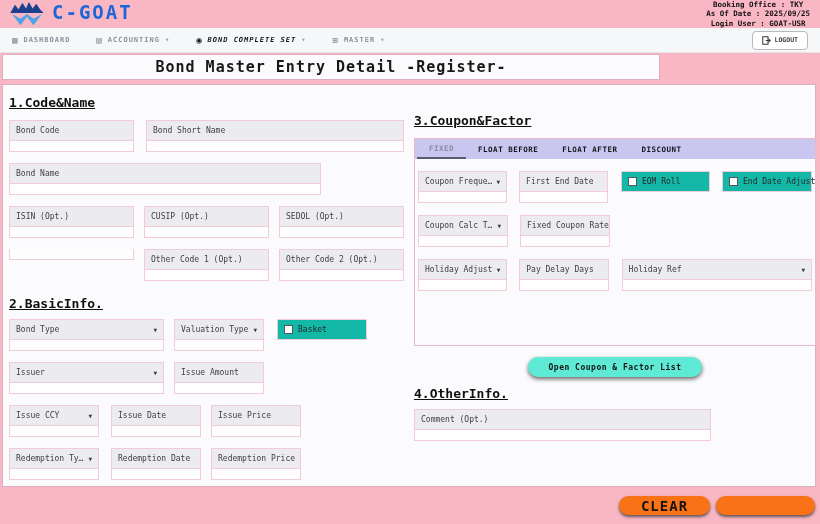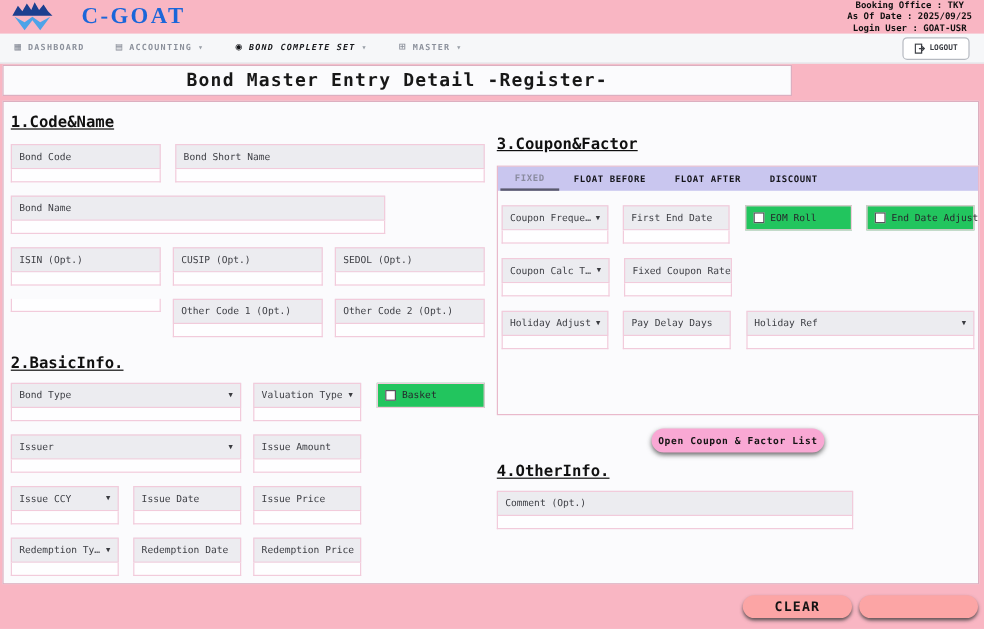--- a/index.html
+++ b/index.html
@@ -2,21 +2,21 @@
 <html><head>
 <meta charset="utf-8">
 <style>
   * { margin:0; padding:0; box-sizing:border-box; }
   body { background:#f9b6c3; font-family:"DejaVu Sans Mono","Liberation Mono",monospace; }
   .screen { position:relative; width:820px; height:524px; background:#f9b6c3; overflow:hidden; }
 
   
   .topbar { position:absolute; top:0; left:0; right:0; height:28px;
             display:flex; justify-content:space-between; align-items:center; padding:0 10px 0 8px; }
-  .logo { display:flex; align-items:center; gap:22px;font-family:Liberation Serif, serif; }
+  .logo { display:flex; align-items:flex-start; gap:6px; }
   .logo-text { font-size:19px; font-weight:bold; color:#1b66d9; letter-spacing:2px; }
   .booking-info { font-size:7.5px; font-weight:bold; color:#101010; line-height:1.25; text-align:center; }
 
   
   .navbar { position:absolute; top:28px; left:0; right:0; height:25px; background:#f6f7f9;
             border-bottom:1px solid #e3e3e8; display:flex; align-items:center; gap:26px; padding:0 12px; }
   .nav-item { display:flex; align-items:center; gap:5px; font-size:7px; font-weight:bold;
               letter-spacing:1px; color:#8b909b; cursor:pointer; white-space:nowrap; }
   .nav-item.active { color:#15161a; font-style:italic; }
   .nav-ico { font-size:9px; line-height:1; }
@@ -37,46 +37,46 @@
   .col-right { position:absolute; left:411px; top:0; width:402px; }
   .section-heading { font-size:13px; font-weight:bold; color:#101010; text-decoration:underline;
                      margin-top:8px; height:12px; }
 
   .row { display:flex; margin-top:11px; }
   .field { cursor:text; }
   .flabel { height:21px; background:#ececf0; border:1px solid #f2cbdb; display:flex; align-items:center;
             justify-content:space-between; padding:0 6px; font-size:8px; color:#3f4046; white-space:nowrap; overflow:hidden; }
   .finput { height:11px; background:#fefeff; border:1px solid #f2cbdb; border-top:none; }
   .arrow { font-size:6px; color:#3a3b40; margin-left:4px; }
-  .w90{width:90px} .w125{width:125px} .w192{width:192px} .w258{width:258px}
+  .w90{width:90px} .w125{width:125px} .w192{width:155px} .w258{width:258px}
   .w297{width:297px} .w395{width:312px}
   .g10{margin-left:10px} .g12{margin-left:12px} .g13{margin-left:13px}
 
-  .checkfield { height:21px; background:#22c55e; border:1px solid #f2cbdb; display:flex;
+  .checkfield { height:21px; background:#14b8a6; border:1px solid #f2cbdb; display:flex;
                 align-items:center; gap:5px; padding:0 6px; font-size:8px; color:#26272c; cursor:pointer; white-space:nowrap;}
   .cb { width:9px; height:9px; border:1px solid #55565c; background:#fff; flex:0 0 auto; }
 
   
   .coupon-panel { width:402px; height:208px; border:1px solid #e9b9cb; background:#fbfbfd; margin-top:13px; }
   .tabbar { height:20px; background:#c9c6ef; display:flex; padding-left:2px; }
   .tab { display:flex; align-items:center; padding:0 12px; font-size:7.5px; font-weight:bold;
          color:#141419; letter-spacing:0.5px; cursor:pointer; }
   .tab.active { color:#8a8b9f; border-bottom:2px solid #5a5a6e; }
   .coupon-rows { padding:0 3px; }
   .coupon-rows .row { margin-top:12px; }
 
-  .open-btn { display:block; margin:11px auto 0 auto; width:144px; height:20px; background:#f9a8d4;
+  .open-btn { display:block; margin:11px auto 0 auto; width:174px; height:20px; background:#5eead4;
               border:none; border-radius:10px; font-family:inherit; font-size:8px; font-weight:bold;
               color:#141414; letter-spacing:0.5px; box-shadow:0 2px 4px rgba(50,50,50,.75); cursor:pointer; }
 
   
   .footer { position:absolute; bottom:0; left:0; right:0; height:37px; background:#f9b6c3;
             display:flex; justify-content:flex-end; align-items:center; gap:6px; padding-right:5px; }
-  .pill-btn { height:19px; border:none; border-radius:10px; background:#fca5a5; font-family:inherit;
-              font-size:11px; font-weight:bold; color:#141414; letter-spacing:1px;
+  .pill-btn { height:19px; border:none; border-radius:10px; background:#f97316; font-family:inherit;
+              font-size:14px; font-weight:bold; color:#141414; letter-spacing:1px;
               box-shadow:0 2px 3px rgba(60,60,60,.8); cursor:pointer; }
   .clear-btn { width:91px; }
   .register-btn { width:99px; }
 </style>
 </head>
 <body>
 
 <div class="screen">
 
   <div class="topbar">

